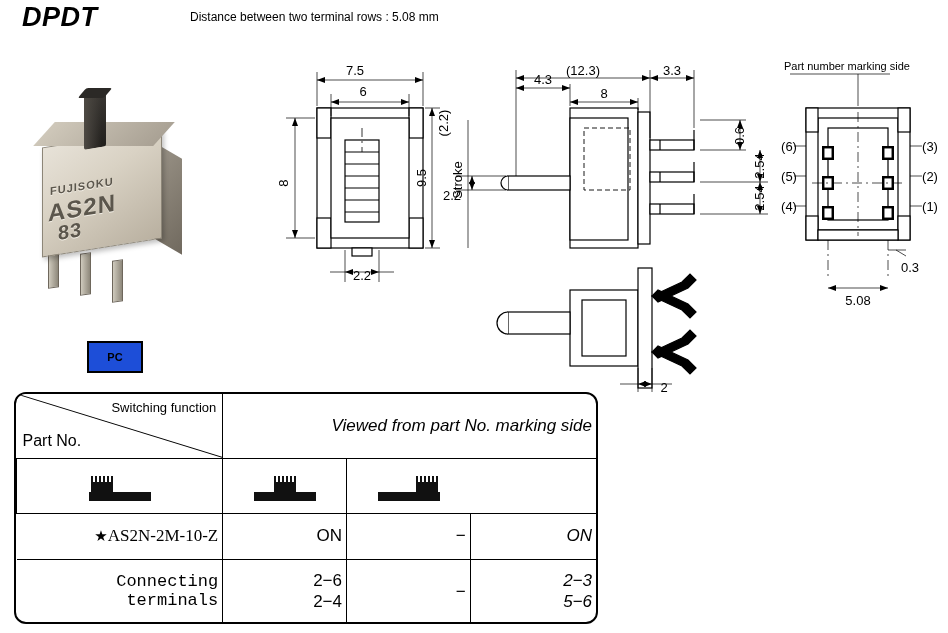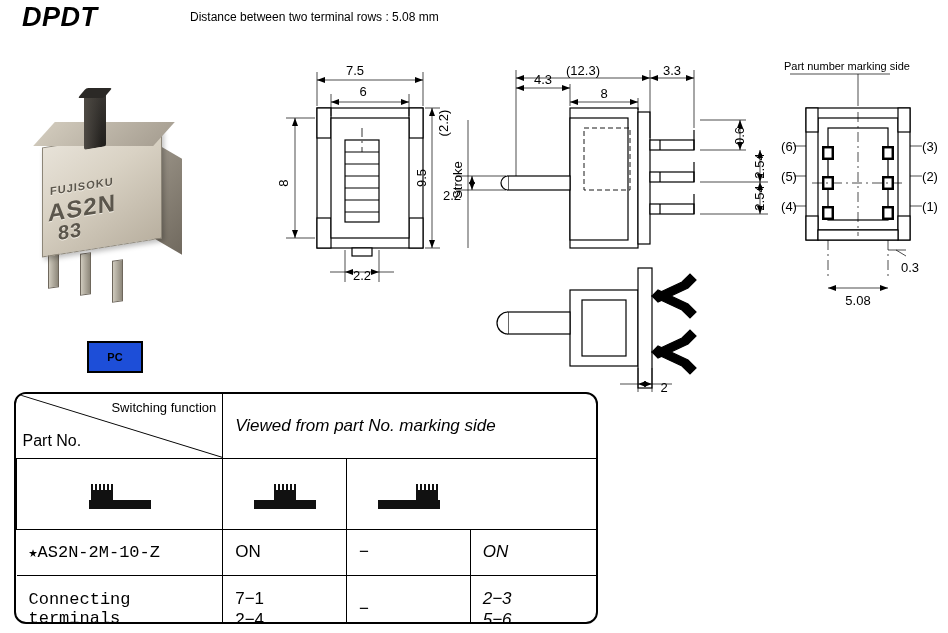--- a/index.html
+++ b/index.html
@@ -123,24 +123,24 @@
     background: #fff;
     overflow: hidden;
   }
   #spec-table table {
     border-collapse: collapse;
     width: 100%; height: 100%;
     table-layout: fixed;
   }
   #spec-table td {
     border: 1px solid #000;
-    text-align: left;
+    text-align: right;
     vertical-align: middle;
     font-size: 17px;
-    padding: 12px;
+    padding: 4px;
   }
   #spec-table td.nb-left { border-left: none; }
   #spec-table td.nb-right { border-right: none; font-style: italic; }
   #spec-table td.nb-top { border-top: none; }
   #spec-table td.nb-bottom { border-bottom: none; }
   .corner-cell {
     position: relative;
     background: #fff;
   }
   .corner-cell .diag {
@@ -150,21 +150,21 @@
     position: absolute; right: 6px; top: 6px;
     font-size: 13px;
   }
   .corner-pn {
     position: absolute; left: 6px; bottom: 8px;
     font-size: 16px;
   }
   .header-view { font-size: 19px; }
   .sw-icon-cell { height: 46px; }
   .part-cell {
-    font-family: Liberation Mono, monospace;
+    font-family: Liberation Serif, serif;
     font-size: 17px;
     letter-spacing: 0px;
     text-align: left;
     padding-left: 6px;
     white-space: nowrap;
     margin-left: 12px;
   }
   .two-line { line-height: 1.25; }
   .conn-label { font-size: 16px; font-family: Liberation Mono, monospace; }
 
@@ -509,21 +509,21 @@
         <td class="part-cell nb-left">
           <span class="star">★</span><span>AS2N-2M-10-Z</span>
         </td>
         <td>ON</td>
         <td>−</td>
         <td class="nb-right">ON</td>
       </tr>
       <tr style="height:64px;">
         <td class="conn-label nb-left nb-bottom">Connecting terminals</td>
         <td class="two-line nb-bottom">
-          <div>7−1</div>
+          <div>2−6</div>
           <div>2−4</div>
         </td>
         <td class="two-line nb-bottom">
           <div>−</div>
         </td>
         <td class="two-line nb-bottom nb-right">
           <div>2−3</div>
           <div>5−6</div>
         </td>
       </tr>

